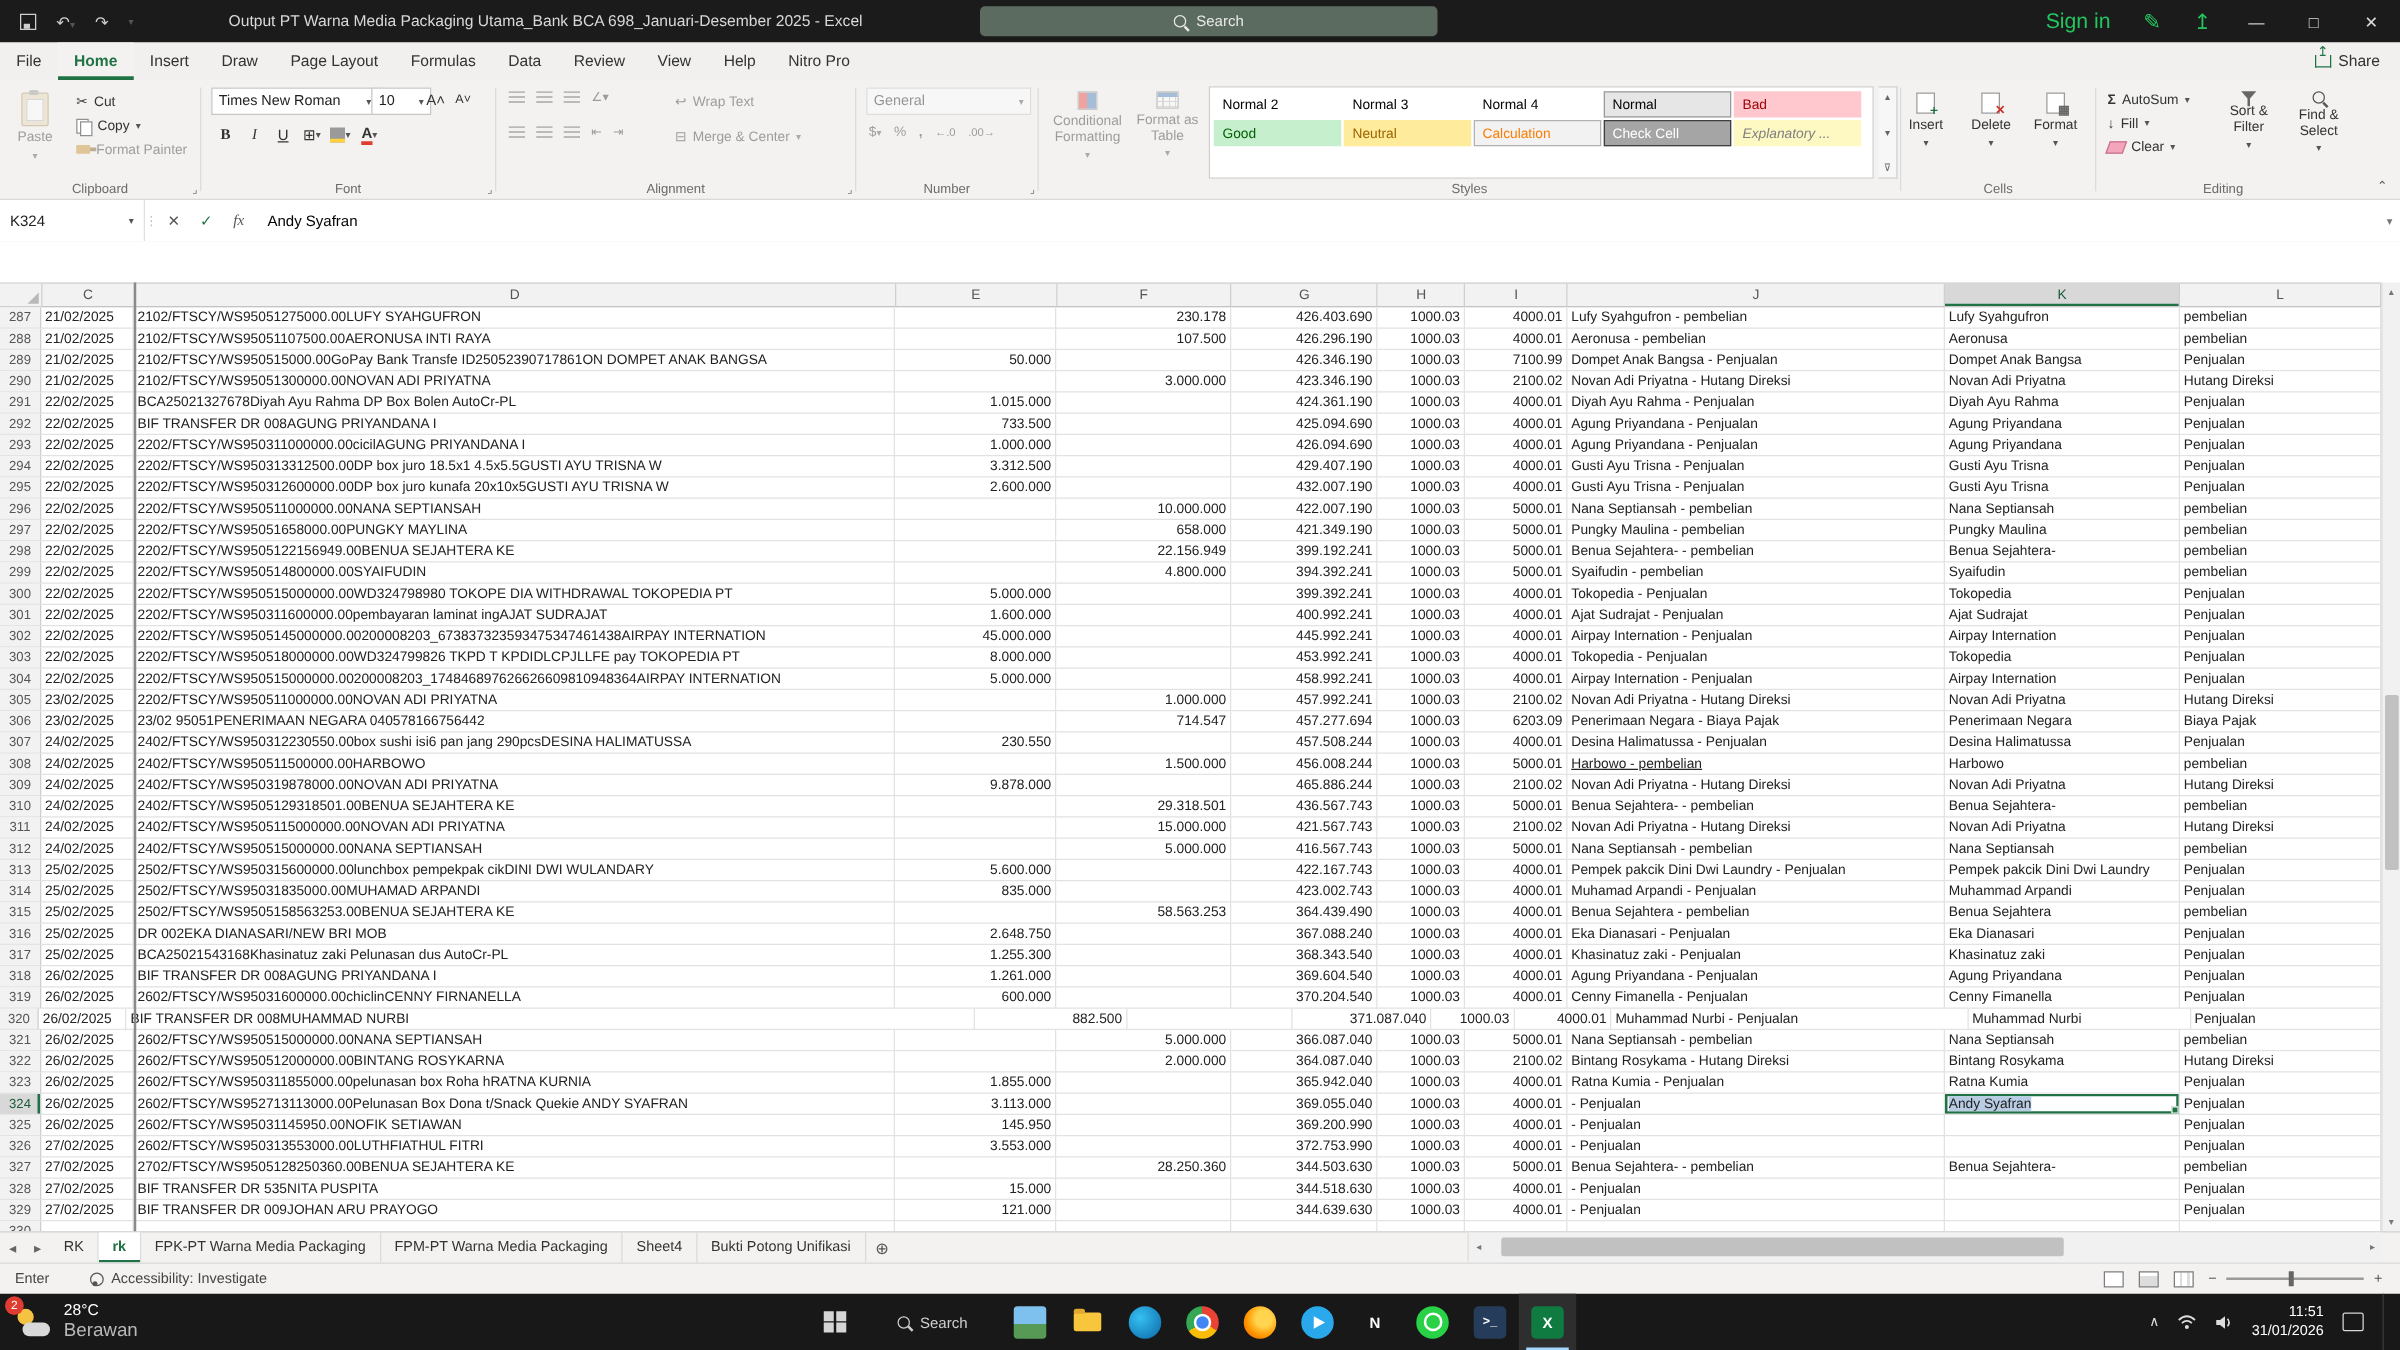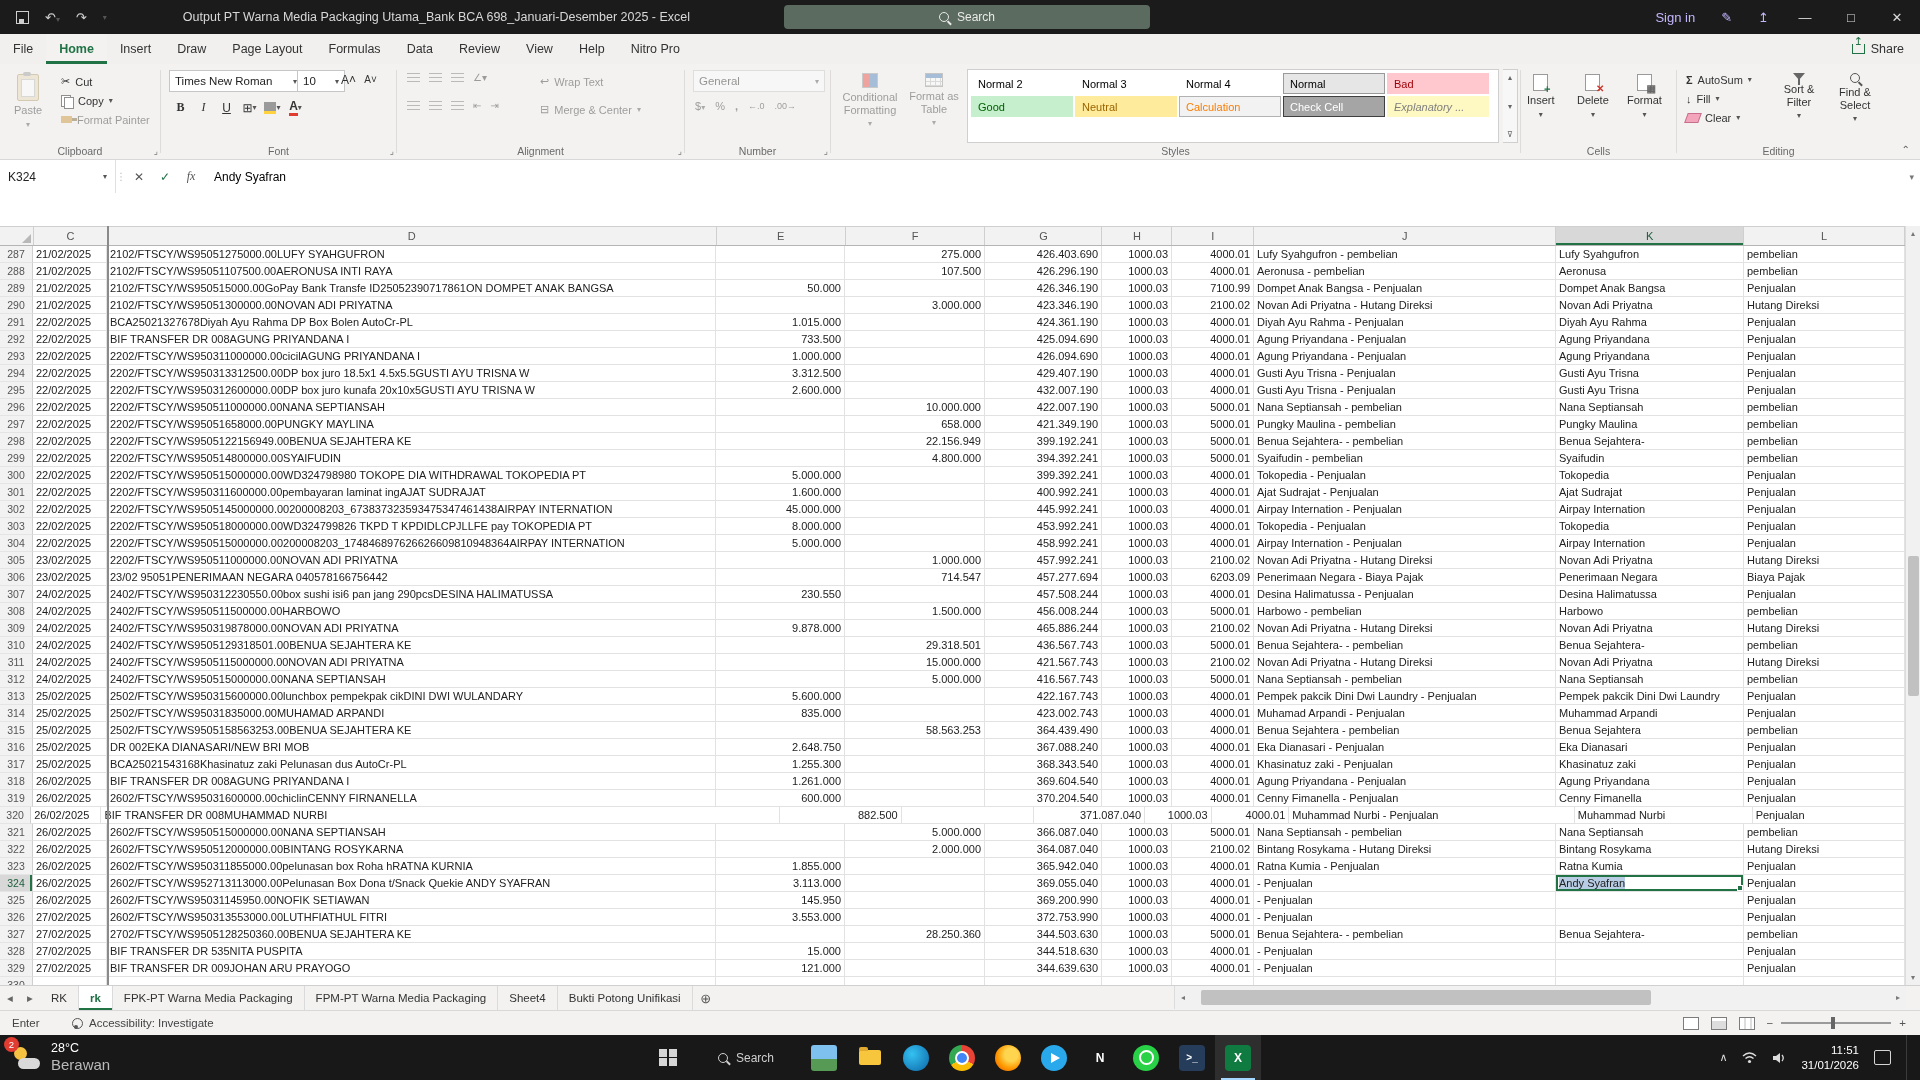--- a/index.html
+++ b/index.html
@@ -9,21 +9,21 @@
   #titlebar{position:absolute;left:0;top:0;width:1920px;height:34px;background:#1b1b1b;color:#e4e4e4;display:flex;align-items:center}
   .qat{display:flex;align-items:center;gap:16px;padding:0 16px;color:#cfcfcf;font-size:13px}
   .qat span{cursor:default}
   .ic-save{width:11px;height:11px;border:1.5px solid #cfcfcf;position:relative;display:inline-block}
   .ic-save:after{content:'';position:absolute;left:2px;bottom:0;width:5px;height:4px;background:#cfcfcf}
   .tb-title{font-size:12.5px;color:#d8d8d8;white-space:nowrap;margin-left:60px}
   .tb-search{position:absolute;left:784px;top:5px;width:366px;height:24px;background:#5c6b60;border-radius:4px;display:flex;align-items:center;justify-content:center;gap:8px;color:#e9e9e9;font-size:12px;cursor:pointer}
   .mag{width:8px;height:8px;border:1.5px solid currentColor;border-radius:50%;position:relative;display:inline-block}
   .mag:after{content:'';position:absolute;width:5px;height:1.5px;background:currentColor;right:-4px;bottom:-2px;transform:rotate(45deg)}
   .tb-right{margin-left:auto;display:flex;align-items:center;height:100%}
-  .tb-item{padding:0 13px;font-size:13px;color:#c4b5fd;height:100%;display:flex;align-items:center;cursor:pointer}
+  .tb-item{padding:0 13px;font-size:17px;color:#22c55e;height:100%;display:flex;align-items:center;cursor:pointer}
   .tb-win{width:46px;height:34px;display:flex;align-items:center;justify-content:center;font-size:13px;color:#dadada;cursor:pointer}
 
   
   #ribbon-tabs{position:absolute;left:0;top:34px;width:1920px;height:30px;background:#f1f0ef;display:flex;align-items:stretch;font-size:12.5px;color:#333}
   .rtab{padding:0 13px;display:flex;align-items:center;cursor:pointer;white-space:nowrap}
   .rtab.active{color:#217346;font-weight:bold;box-shadow:inset 0 -3px 0 #217346;background:#f3f2f1}
   #share-btn{margin-left:auto;display:flex;align-items:center;gap:6px;padding:0 16px;color:#333;cursor:pointer}
   .ic-share{width:11px;height:9px;border:1.5px solid #217346;border-top:none;position:relative;display:inline-block}
   .ic-share:after{content:'↥';position:absolute;left:1px;top:-9px;color:#217346;font-size:11px}
 
@@ -440,21 +440,21 @@
     <div class="grow">
       <div class="rh">287</div>
       <div class="gcell" style="width: 74px;">
         <span>21/02/2025</span>
       </div>
       <div class="gcell" style="width: 609px;">
         <span>2102/FTSCY/WS95051275000.00LUFY SYAHGUFRON</span>
       </div>
       <div class="gcell num" style="width: 129px;"></div>
       <div class="gcell num" style="width: 140px;">
-        <span>275.000</span>
+        <span>230.178</span>
       </div>
       <div class="gcell num" style="width: 117px;">
         <span>426.403.690</span>
       </div>
       <div class="gcell num" style="width: 70px;">
         <span>1000.03</span>
       </div>
       <div class="gcell num" style="width: 82px;">
         <span>4000.01</span>
       </div>
@@ -1102,21 +1102,21 @@
       </div>
       <div class="gcell num" style="width: 117px;">
         <span>456.008.244</span>
       </div>
       <div class="gcell num" style="width: 70px;">
         <span>1000.03</span>
       </div>
       <div class="gcell num" style="width: 82px;">
         <span>5000.01</span>
       </div>
-      <div class="gcell" style="width: 302px;">
+      <div class="gcell" style="width: 302px; text-decoration: underline;">
         <span>Harbowo - pembelian</span>
       </div>
       <div class="gcell" style="width: 188px;">
         <span>Harbowo</span>
       </div>
       <div class="gcell" style="width: 161px;">
         <span>pembelian</span>
       </div>
     </div>
     <div class="grow">

